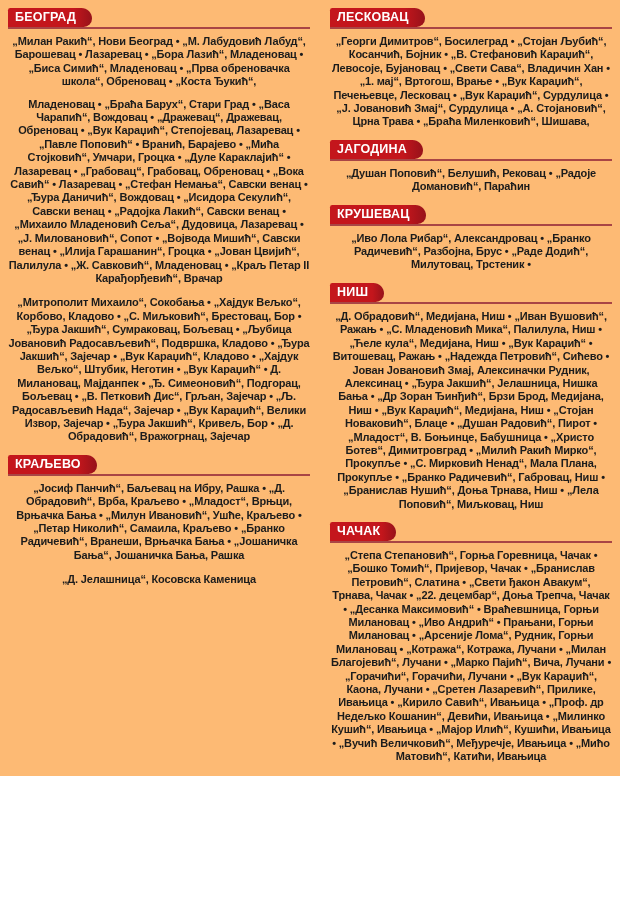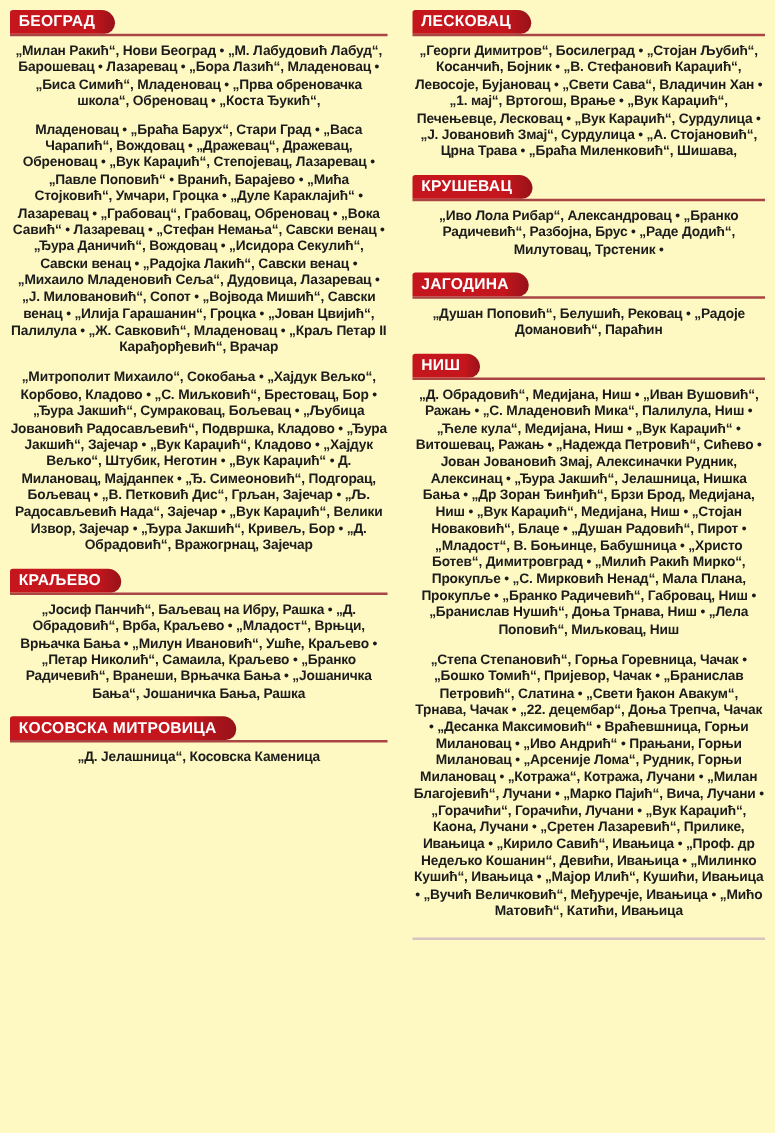--- a/index.html
+++ b/index.html
@@ -1,20 +1,20 @@
 <!DOCTYPE html>
 <html><head>
 <meta charset="utf-8">
 <style>
   html, body { margin: 0; padding: 0; background: #ffffff; }
   .page {
     position: relative;
     width: 620px;
-    height: 906px;
-    background: #fef9c3;
+    height: 776px;
+    background: #fdba74;
     overflow: hidden;
     box-sizing: border-box;
     padding: 8px 8px 0 8px;
     font-family: "Liberation Sans", "DejaVu Sans", sans-serif;
   }
   .cols { display: flex; gap: 20px; }
   .col { flex: 0 0 auto; }
   .col-left  { width: 302px; }
   .col-right { width: 282px; }
 
@@ -76,59 +76,59 @@
       </section>
 
       <section class="sec">
         <div class="sec-head">
           <span class="tab">КРАЉЕВО</span>
         </div>
         <p class="body">„Јосиф Панчић“, Баљевац на Ибру, Рашка • „Д. Обрадовић“, Врба, Краљево • „Младост“, Врњци, Врњачка Бања • „Милун Ивановић“, Ушће, Краљево • „Петар Николић“, Самаила, Краљево • „Бранко Радичевић“, Вранеши, Врњачка Бања • „Јошаничка Бања“, Јошаничка Бања, Рашка</p>
       </section>
 
       <section class="sec">
-        <div class="sec-head">
-          <span class="tab">КОСОВСКА МИТРОВИЦА</span>
-        </div>
         <p class="body">„Д. Јелашница“, Косовска Каменица</p>
       </section>
 
     </div>
 
     <div class="col col-right">
 
       <section class="sec">
         <div class="sec-head">
           <span class="tab">ЛЕСКОВАЦ</span>
         </div>
         <p class="body">„Георги Димитров“, Босилеград • „Стојан Љубић“, Косанчић, Бојник • „В. Стефановић Караџић“, Левосоје, Бујановац • „Свети Сава“, Владичин Хан • „1. мај“, Вртогош, Врање • „Вук Караџић“, Печењевце, Лесковац • „Вук Караџић“, Сурдулица • „Ј. Јовановић Змај“, Сурдулица • „А. Стојановић“, Црна Трава • „Браћа Миленковић“, Шишава,</p>
       </section>
 
       <section class="sec">
         <div class="sec-head">
-          <span class="tab">КРУШЕВАЦ</span>
+          <span class="tab">ЈАГОДИНА</span>
         </div>
-        <p class="body">„Иво Лола Рибар“, Александровац • „Бранко Радичевић“, Разбојна, Брус • „Раде Додић“, Милутовац, Трстеник •</p>
+        <p class="body">„Душан Поповић“, Белушић, Рековац • „Радоје Домановић“, Параћин</p>
       </section>
 
       <section class="sec">
         <div class="sec-head">
-          <span class="tab">ЈАГОДИНА</span>
+          <span class="tab">КРУШЕВАЦ</span>
         </div>
-        <p class="body">„Душан Поповић“, Белушић, Рековац • „Радоје Домановић“, Параћин</p>
+        <p class="body">„Иво Лола Рибар“, Александровац • „Бранко Радичевић“, Разбојна, Брус • „Раде Додић“, Милутовац, Трстеник •</p>
       </section>
 
       <section class="sec">
         <div class="sec-head">
           <span class="tab">НИШ</span>
         </div>
         <p class="body">„Д. Обрадовић“, Медијана, Ниш • „Иван Вушовић“, Ражањ • „С. Младеновић Мика“, Палилула, Ниш • „Ћеле кула“, Медијана, Ниш • „Вук Караџић“ • Витошевац, Ражањ • „Надежда Петровић“, Сићево • Јован Јовановић Змај, Алексиначки Рудник, Алексинац • „Ђура Јакшић“, Јелашница, Нишка Бања • „Др Зоран Ђинђић“, Брзи Брод, Медијана, Ниш • „Вук Караџић“, Медијана, Ниш • „Стојан Новаковић“, Блаце • „Душан Радовић“, Пирот • „Младост“, В. Боњинце, Бабушница • „Христо Ботев“, Димитровград • „Милић Ракић Мирко“, Прокупље • „С. Мирковић Ненад“, Мала Плана, Прокупље • „Бранко Радичевић“, Габровац, Ниш • „Бранислав Нушић“, Доња Трнава, Ниш • „Лела Поповић“, Миљковац, Ниш</p>
       </section>
 
       <section class="sec">
+        <div class="sec-head">
+          <span class="tab">ЧАЧАК</span>
+        </div>
         <p class="body">„Степа Степановић“, Горња Горевница, Чачак • „Бошко Томић“, Пријевор, Чачак • „Бранислав Петровић“, Слатина • „Свети ђакон Авакум“, Трнава, Чачак • „22. децембар“, Доња Трепча, Чачак • „Десанка Максимовић“ • Враћевшница, Горњи Милановац • „Иво Андрић“ • Прањани, Горњи Милановац • „Арсеније Лома“, Рудник, Горњи Милановац • „Котража“, Котража, Лучани • „Милан Благојевић“, Лучани • „Марко Пајић“, Вича, Лучани • „Горачићи“, Горачићи, Лучани • „Вук Караџић“, Каона, Лучани • „Сретен Лазаревић“, Прилике, Ивањица • „Кирило Савић“, Ивањица • „Проф. др Недељко Кошанин“, Девићи, Ивањица • „Милинко Кушић“, Ивањица • „Мајор Илић“, Кушићи, Ивањица • „Вучић Величковић“, Међуречје, Ивањица • „Мићо Матовић“, Катићи, Ивањица</p>
       </section>
 
       <div class="bottom-rule"></div>
 
     </div>
 
   </div>
 </div>
 

